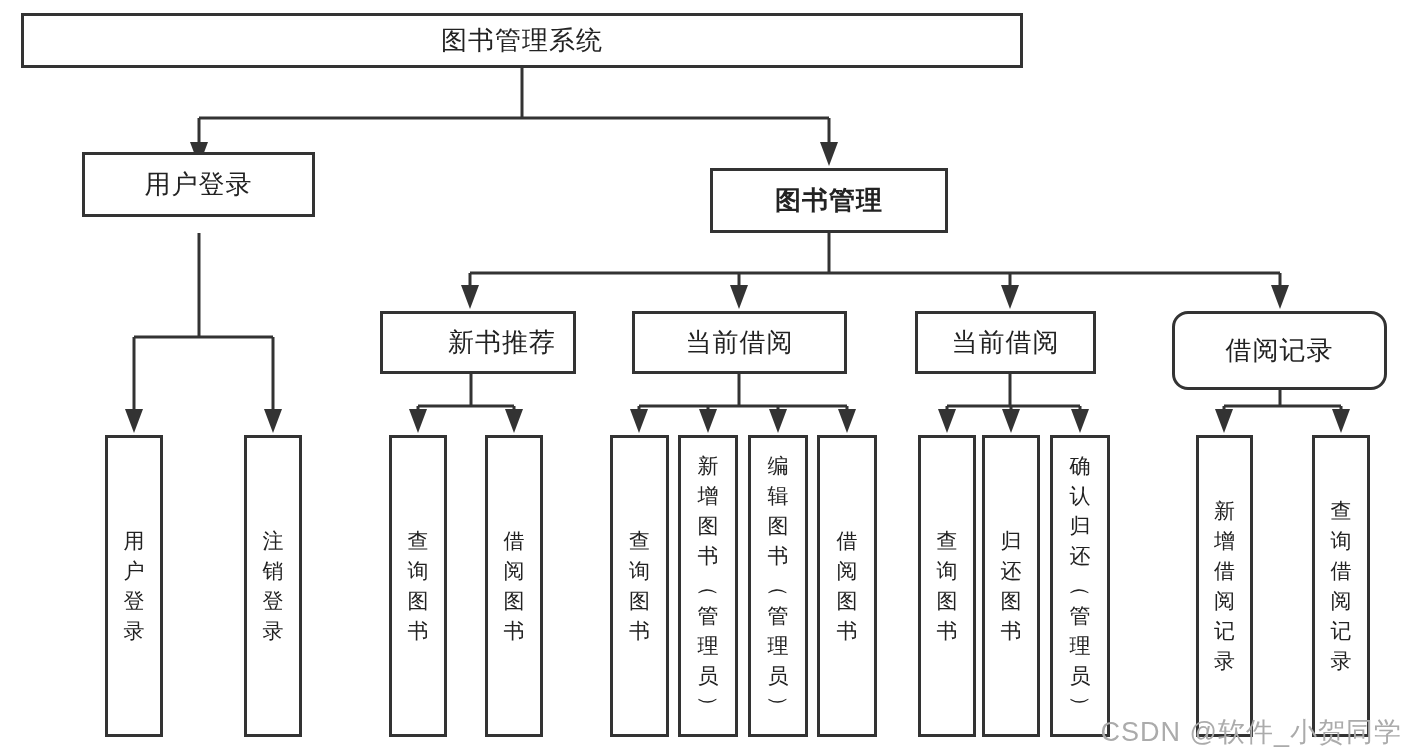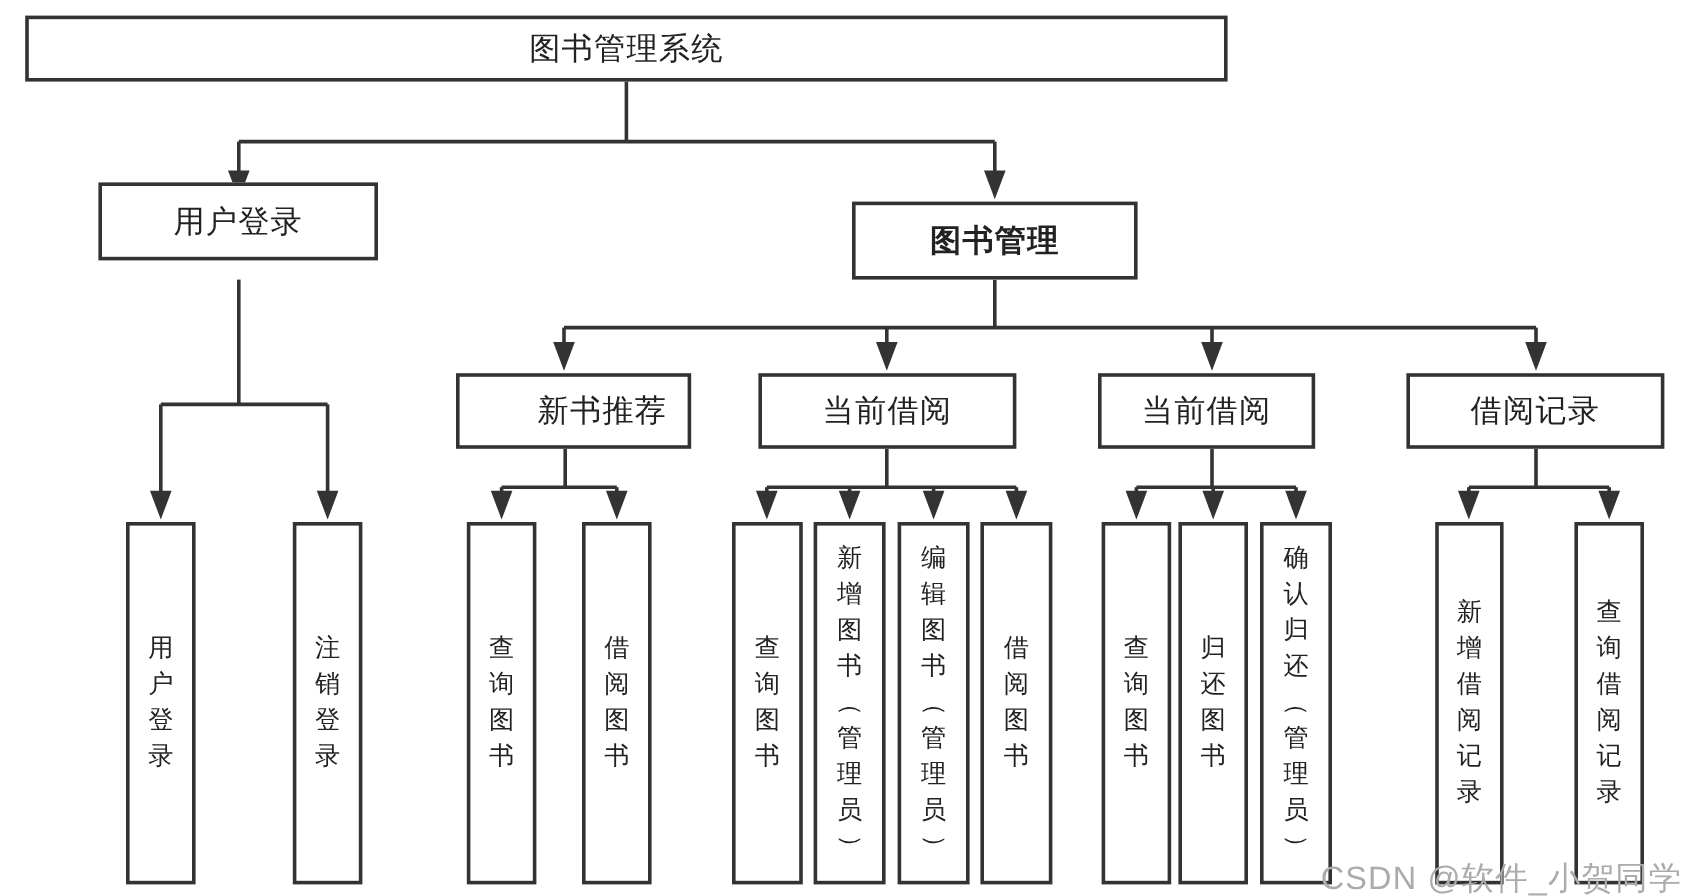--- a/index.html
+++ b/index.html
@@ -41,21 +41,21 @@
     letter-spacing:1px;
     white-space:nowrap;
   }
   
   #root-box   {left:21px;  top:13px;  width:1002px; height:55px;}
   #n-login    {left:82px;  top:152px; width:233px;  height:65px;}
   #n-bookmgmt {left:710px; top:168px; width:238px;  height:65px;font-weight:bold;}
   #n-newbook  {left:380px; top:311px; width:196px;  height:63px;padding-left:48px;}
   #n-borrow   {left:632px; top:311px; width:215px;  height:63px;}
   #n-current  {left:903px; top:311px; width:181px;  height:63px;margin-left:12px;}
-  #n-records  {left:1172px;top:311px; width:215px;  height:63px;}
+  #n-records  {left:1172px;top:311px; width:215px;  height:79px;border-radius:16px;}
   .leaf{top:435px;height:302px;}
   #l1 {left:105px; width:58px;}
   #l2 {left:244px; width:58px;}
   #l3 {left:389px; width:58px;}
   #l4 {left:485px; width:58px;}
   #l5 {left:610px; width:59px;}
   #l6 {left:678px; width:60px;}
   #l7 {left:748px; width:60px;}
   #l8 {left:817px; width:60px;}
   #l9 {left:918px; width:58px;}

